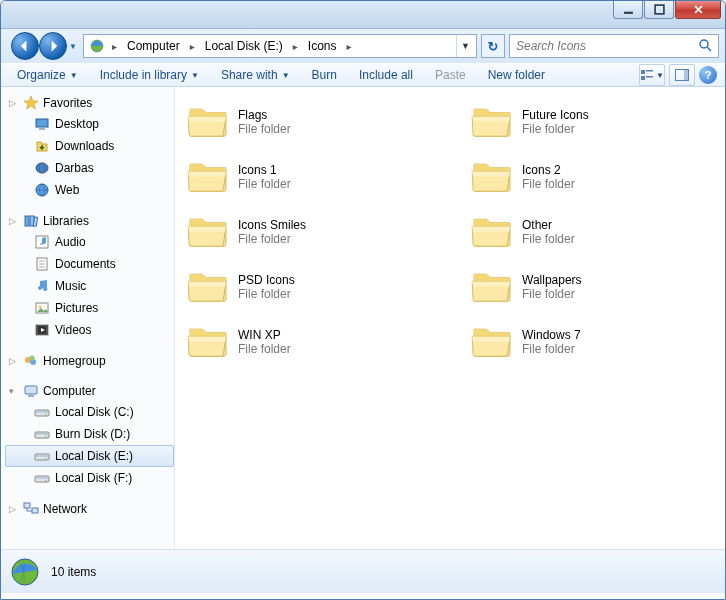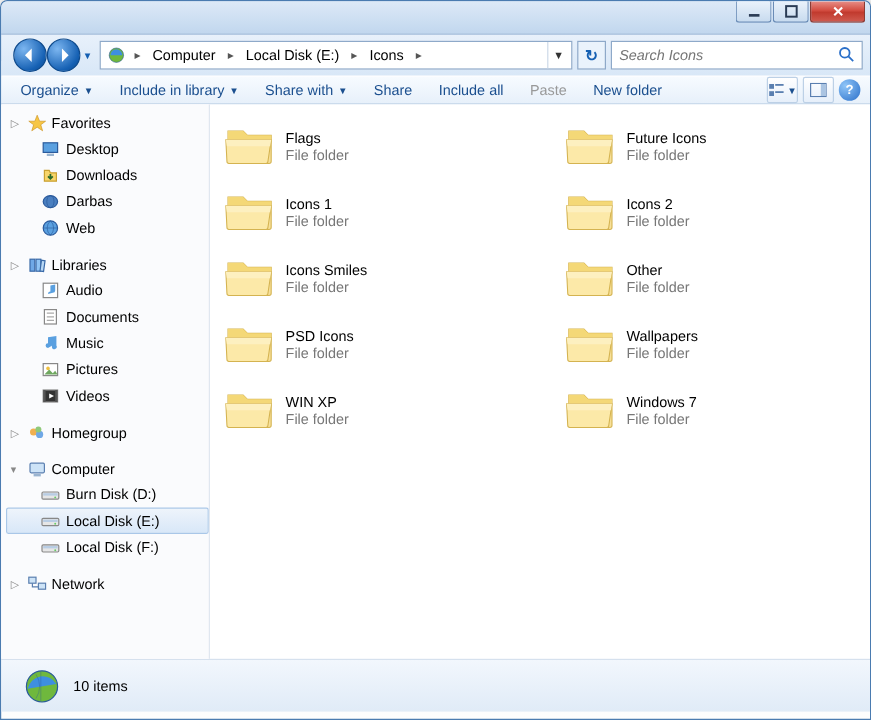--- a/index.html
+++ b/index.html
@@ -77,21 +77,21 @@
   .navitem .ico, .navhead .ico { width:16px; height:16px; display:inline-flex; align-items:center; justify-content:center; }
   .content { flex:1; padding:10px 6px; overflow:auto; }
   .tiles { display:grid; grid-template-columns: 1fr 1fr; gap:6px 30px; }
   .tile { display:flex; align-items:center; gap:8px; padding:4px; cursor:pointer; border:1px solid transparent; border-radius:2px; }
   .folder-ico { width:44px; height:36px; }
   .tile-text .name { color:#000; }
   .tile-text .type { color:#777; }
   .statusbar {
     height:44px; border-top:1px solid #d6e1ee;
     background: linear-gradient(to bottom,#f2f7fd,#e0ebf7);
-    display:flex; align-items:center; padding:0 18px; gap:10px;
+    display:flex; align-items:center; padding:0 8px; gap:10px;
   }
   .statusbar .big-ico { width:32px; height:32px; }
 </style>
 </head>
 <body>
 
 <div class="window">
 
   <div class="titlebar">
     <div class="winbtn">
@@ -165,21 +165,21 @@
       </div>
     <div class="tbtn">
         <span>Include in library</span>
         <span class="dd">▼</span>
       </div>
     <div class="tbtn">
         <span>Share with</span>
         <span class="dd">▼</span>
       </div>
     <div class="tbtn">
-        <span>Share</span>
+        <span>Burn</span>
       </div>
     <div class="tbtn">
         <span>Include all</span>
       </div>
     <div class="tbtn disabled">
         <span>Paste</span>
       </div>
     <div class="tbtn">
         <span>New folder</span>
       </div>
@@ -340,20 +340,30 @@
           <span class="expand">▾</span>
           <span class="ico">
               <svg width="16" height="16" viewBox="0 0 16 16">
                 <rect x="2" y="3" width="12" height="8" rx="1" fill="#cde3f7" stroke="#5a7fb0"></rect>
                 <rect x="5" y="12" width="6" height="2" fill="#9ab4d0"></rect>
               </svg>
             </span>
           <span>Computer</span>
         </div>
         <div id="comp-items">
+            <div class="navitem">
+              <span class="ico">
+                <svg width="16" height="16" viewBox="0 0 16 16">
+                  <rect x="1" y="6" width="14" height="6" rx="1" fill="#e6e6e6" stroke="#888"></rect>
+                  <rect x="2" y="7" width="12" height="2" fill="#b8cde4"></rect>
+                  <circle cx="12" cy="10.5" r="0.8" fill="#6c6"></circle>
+                </svg>
+              </span>
+              <span>Local Disk (C:)</span>
+            </div>
             <div class="navitem">
               <span class="ico">
                 <svg width="16" height="16" viewBox="0 0 16 16">
                   <rect x="1" y="6" width="14" height="6" rx="1" fill="#e6e6e6" stroke="#888"></rect>
                   <rect x="2" y="7" width="12" height="2" fill="#b8cde4"></rect>
                   <circle cx="12" cy="10.5" r="0.8" fill="#6c6"></circle>
                 </svg>
               </span>
               <span>Burn Disk (D:)</span>
             </div>

